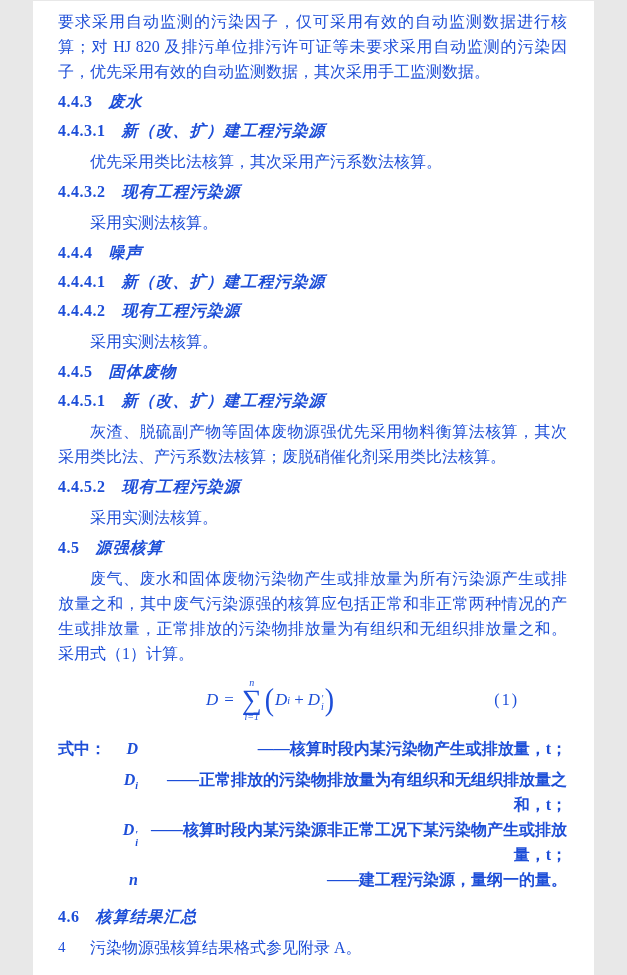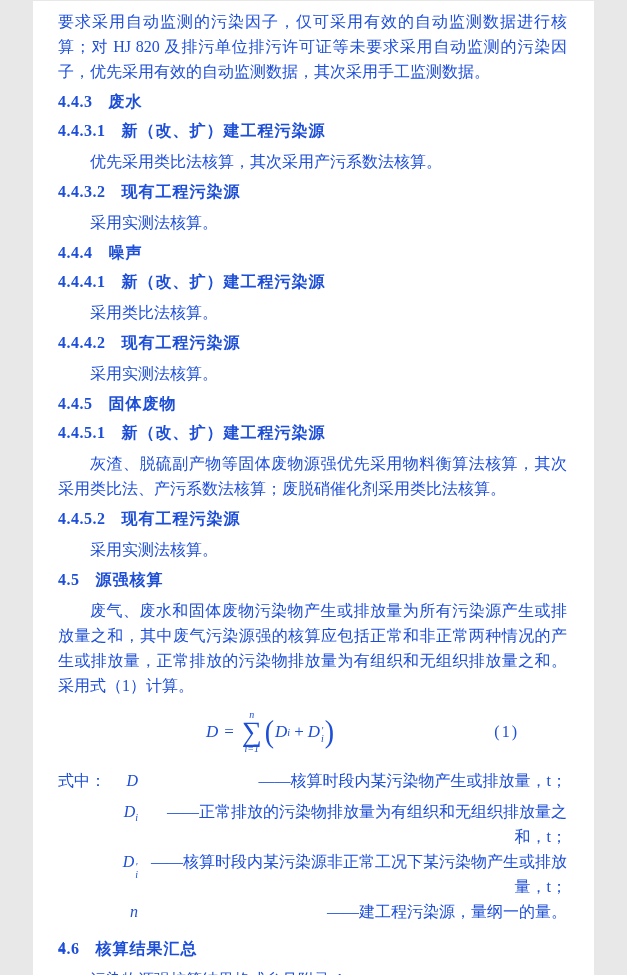--- a/index.html
+++ b/index.html
@@ -29,20 +29,21 @@
   .hnum {
     font-family:"Liberation Serif","DejaVu Serif",serif;
     font-weight:bold;
     letter-spacing:0.5px;
     margin-right:16px;
   }
   .htitle {
     font-family:"Liberation Sans","DejaVu Sans",sans-serif;
     font-weight:bold;
     letter-spacing:1px;
+    font-style:italic;
   }
   
   .formula-row {
     position:relative;
     margin:8px 0 10px 0;
     height:52px;
     display:flex;
     align-items:center;
     justify-content:center;
   }
@@ -86,21 +87,21 @@
     margin-left:1px;
   }
   .eq-tag {
     position:absolute;
     right:48px;
     top:50%;
     transform:translateY(-50%);
     letter-spacing:2px;
   }
   
-  .where { margin:2px 0 8px 0; }
+  .where { margin:2px 0 8px 0;font-weight:bold; }
   .where-row { display:flex; line-height:25px; }
   .where-label { flex:0 0 48px; }
   .where-spacer { flex:0 0 48px; }
   .where-sym {
     flex:0 0 32px;
     text-align:right;
     font-style:italic;
     padding-right:3px;
   }
   .where-sym sub { font-size:10px; }
@@ -133,21 +134,20 @@
   </div>
   <p class="body indent">采用实测法核算。</p>
 
   <div class="heading">
     <span class="hnum">4.4.4</span><span class="htitle">噪声</span>
   </div>
 
   <div class="heading">
     <span class="hnum">4.4.4.1</span><span class="htitle">新（改、扩）建工程污染源</span>
   </div>
-  <p class="body indent">采用类比法核算。</p>
 
   <div class="heading">
     <span class="hnum">4.4.4.2</span><span class="htitle">现有工程污染源</span>
   </div>
   <p class="body indent">采用实测法核算。</p>
 
   <div class="heading">
     <span class="hnum">4.4.5</span><span class="htitle">固体废物</span>
   </div>
 

